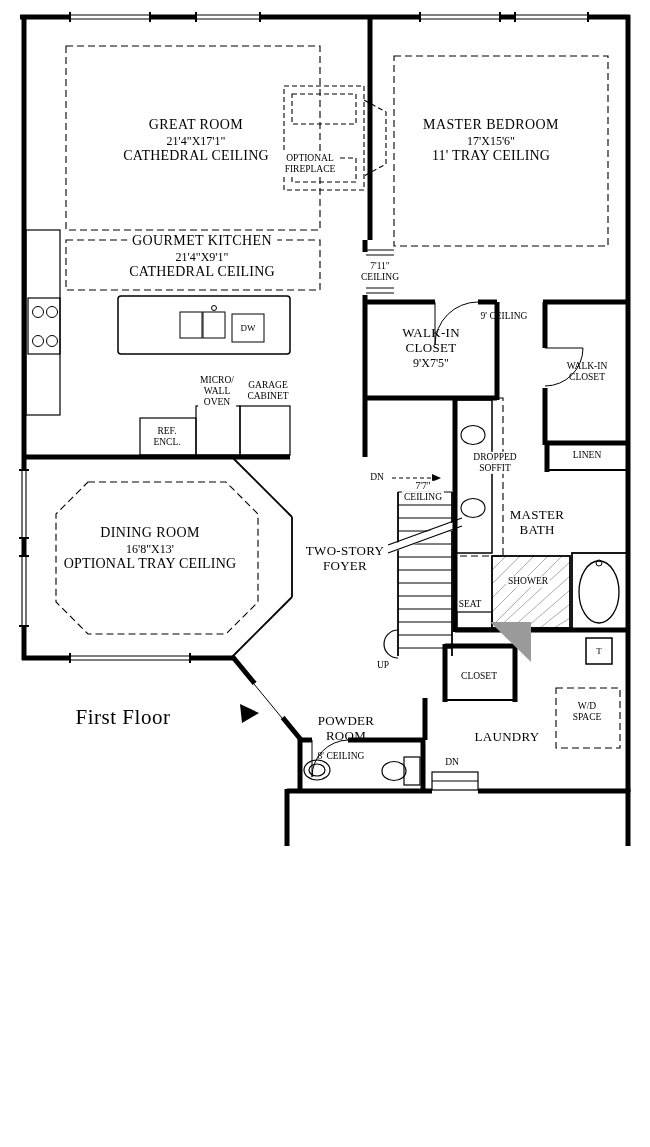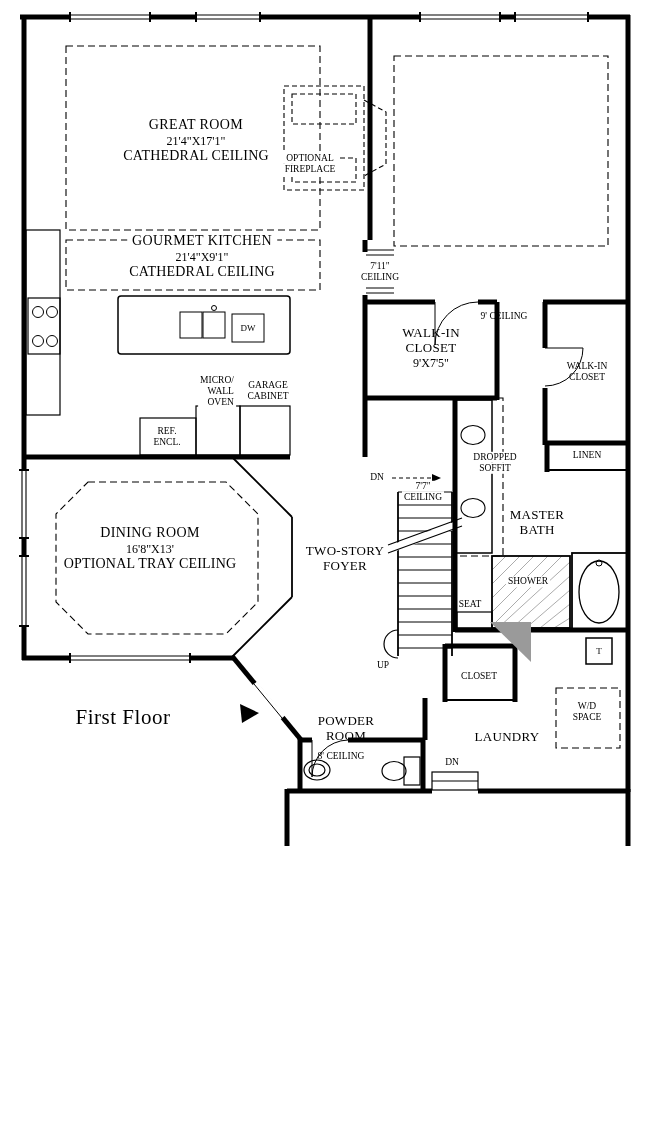--- a/index.html
+++ b/index.html
@@ -248,20 +248,25 @@
     <div class="rm">GREAT ROOM</div>
     <div class="dim">21'4"X17'1"</div>
     <div class="ceil">CATHEDRAL CEILING</div>
   </div>
 
   <div class="lbl" style="left:310px;top:136px;margin-top:28px;">
     <div class="sm bg">OPTIONAL</div>
     <div class="sm bg">FIREPLACE</div>
   </div>
 
+  <div class="lbl" style="left:491px;top:141px;">
+    <div class="rm">MASTER BEDROOM</div>
+    <div class="dim">17'X15'6"</div>
+    <div class="ceil">11' TRAY CEILING</div>
+  </div>
 
   <div class="lbl" style="left:202px;top:257px;">
     <div class="rm bg">GOURMET KITCHEN</div>
     <div class="dim bg">21'4"X9'1"</div>
     <div class="ceil bg">CATHEDRAL CEILING</div>
   </div>
 
   <div class="lbl" style="left:380px;top:272px;">
     <div class="sm">7'11"</div>
     <div class="sm">CEILING</div>
@@ -275,21 +280,21 @@
     <div class="md">WALK-IN</div>
     <div class="md">CLOSET</div>
     <div class="dim">9'X7'5"</div>
   </div>
 
   <div class="lbl" style="left:587px;top:372px;">
     <div class="sm">WALK-IN</div>
     <div class="sm">CLOSET</div>
   </div>
 
-  <div class="lbl" style="left:217px;top:392px;text-align:right;">
+  <div class="lbl" style="left:217px;top:392px;">
     <div class="sm bg">MICRO/</div>
     <div class="sm bg">WALL</div>
     <div class="sm bg">OVEN</div>
   </div>
 
   <div class="lbl" style="left:268px;top:391px;">
     <div class="sm bg">GARAGE</div>
     <div class="sm bg">CABINET</div>
   </div>
 

